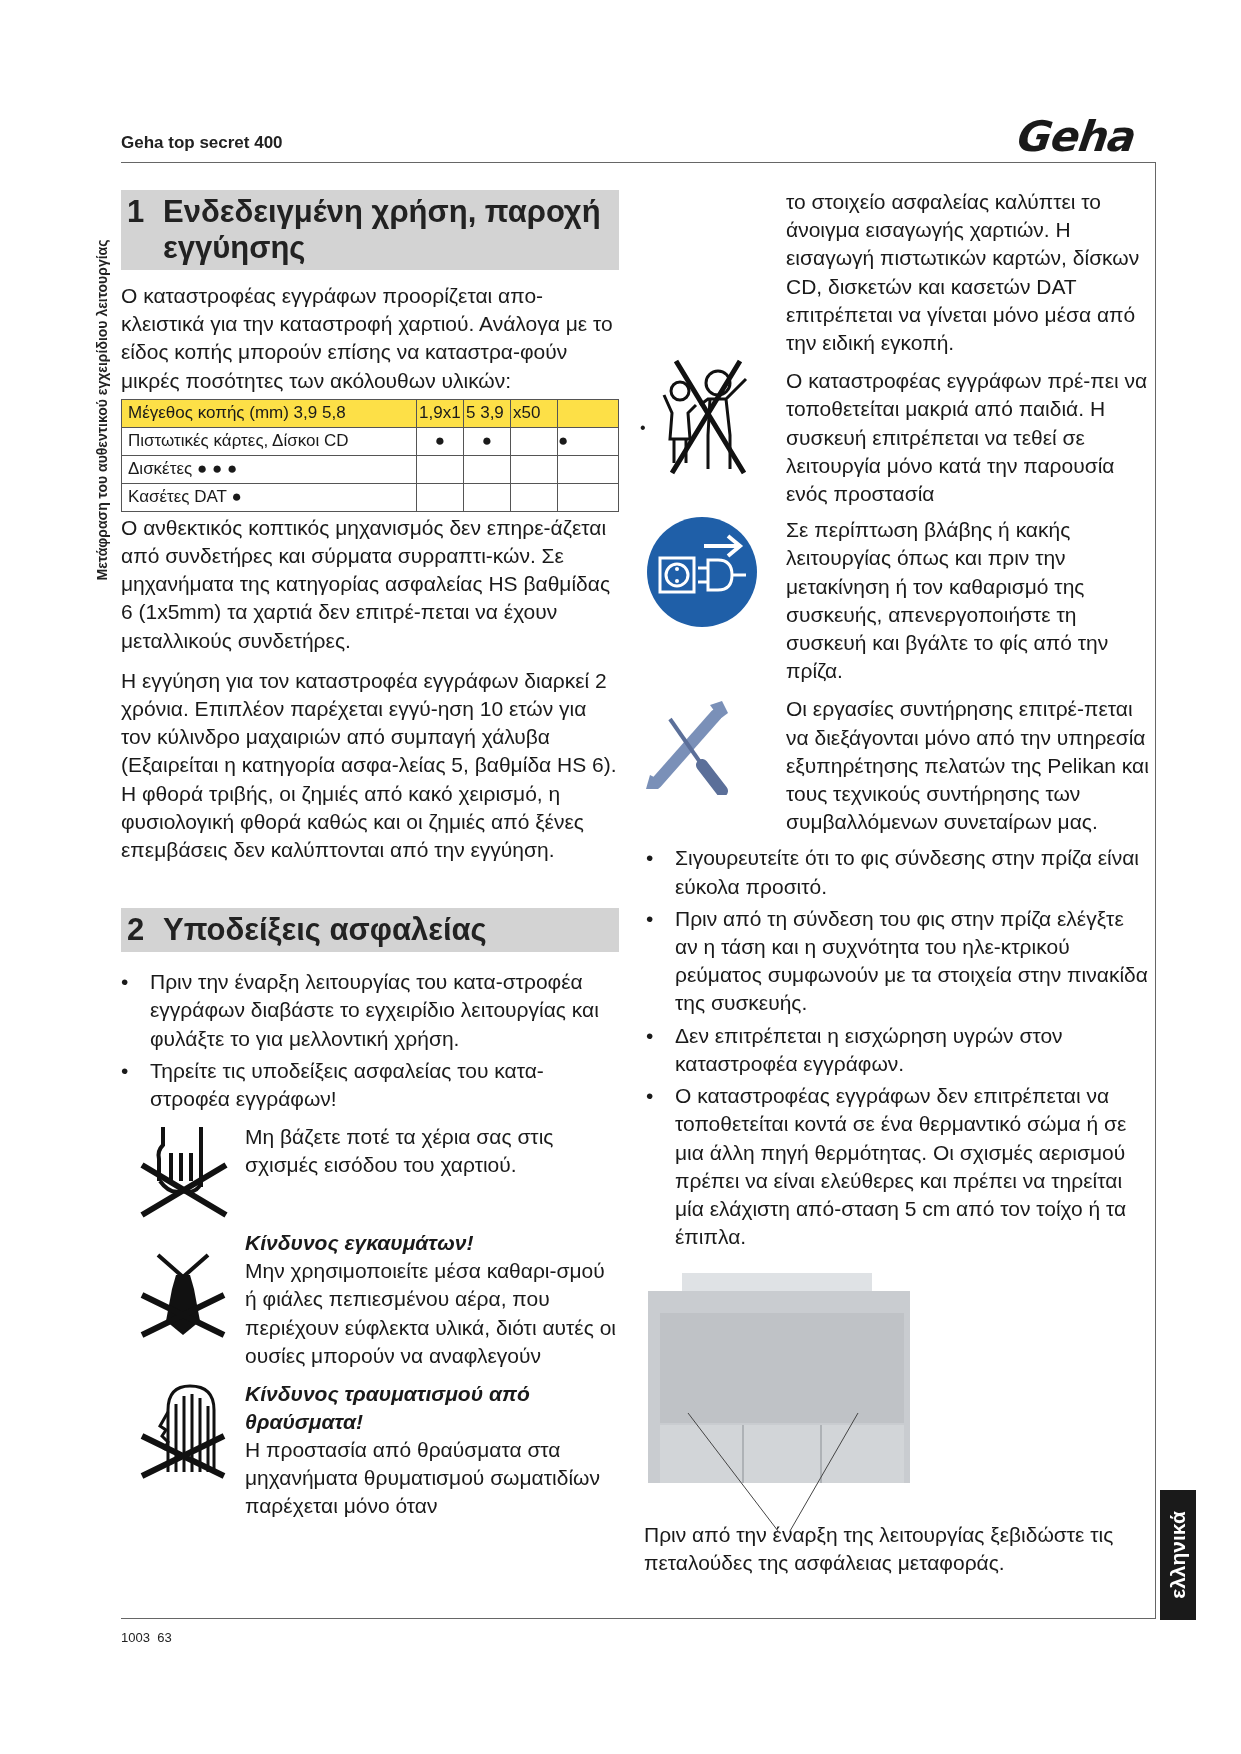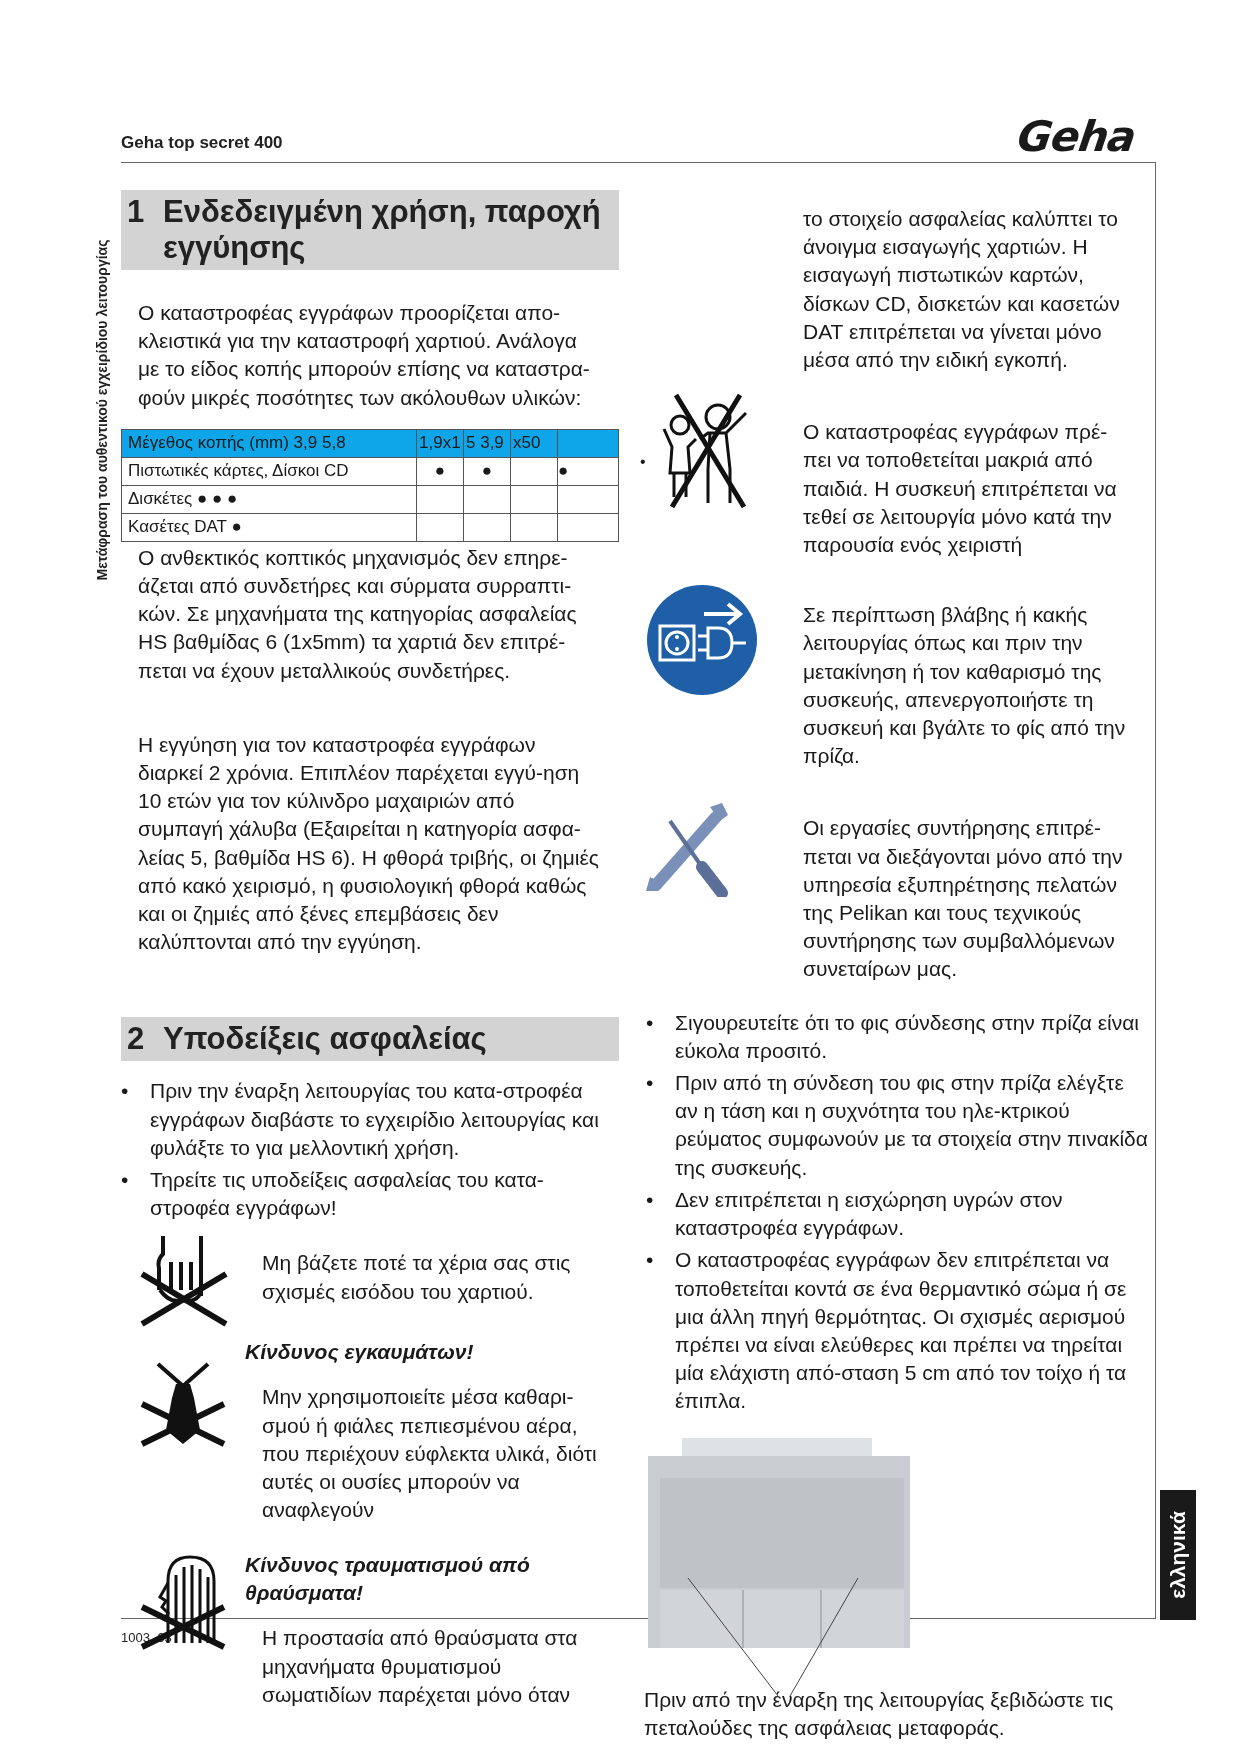--- a/index.html
+++ b/index.html
@@ -15,26 +15,26 @@
   .foot-rule { left: 121px; top: 1618px; width: 1035px; height: 1px; background: #666; }
   .footer { left: 121px; top: 1630px; font-size: 13px; color: #222; }
   .side-vert { left: 88px; top: 190px; width: 28px; height: 440px; }
   .side-vert span { position: absolute; left: 50%; top: 50%; white-space: nowrap; transform: translate(-50%,-50%) rotate(-90deg); font-size: 14px; font-weight: bold; color: #222; }
   .lang-tab { left: 1160px; top: 1490px; width: 36px; height: 130px; background: #1a1a1a; }
   .lang-tab span { position: absolute; left: 50%; top: 50%; white-space: nowrap; transform: translate(-50%,-50%) rotate(-90deg); color: #fff; font-size: 21px; font-weight: bold; }
 
   .col-left { left: 121px; top: 190px; width: 498px; }
   .sec-head { background: #d3d3d3; padding: 4px 8px 4px 6px; display: flex; font-size: 31px; font-weight: bold; color: #222; line-height: 36px; }
   .sec-head .num { width: 36px; flex: none; }
-  .p { font-size: 21px; line-height: 28.2px; margin: 17px; }
+  .p { font-size: 21px; line-height: 28.2px; margin: 0; }
   .gap { height: 12px; }
 
   table.cut { border-collapse: collapse; width: 498px; margin-top: 4px; font-size: 17px; }
   table.cut td { border: 1px solid #555; height: 27px; padding: 0 6px; white-space: nowrap; }
-  table.cut tr.head td { background: #0ea5e9; margin-top: 48px; }
+  table.cut tr.head td { background: #fde047; margin-top: 48px; }
   table.cut td.c { width: 32px; text-align: center; padding: 0; }
 
   ul.bul { list-style: none; margin: 0; padding: 0; }
   ul.bul li { position: relative; padding-left: 29px; font-size: 21px; line-height: 28.2px; margin-bottom: 4px; }
   ul.bul li::before { content: "•"; position: absolute; left: 0; top: 0; }
 
   .warn { display: flex; margin-top: 10px; }
   .warn .ico { width: 124px; flex: none; display: flex; align-items: flex-start; justify-content: center; padding-left: 0; }
   .warn .ttl { font-size: 21px; font-weight: bold; font-style: italic; line-height: 28px; }
 
@@ -172,21 +172,21 @@
       <span style="position:absolute;left:0;top:52px;font-size:16px;">•</span>
       <svg width="110" height="116" viewBox="0 0 110 116" style="position:absolute;left:10px;top:-8px">
         <circle cx="30" cy="32" r="9" stroke="#111" stroke-width="3" fill="none"></circle>
         <path d="M14 36 L22 54 L20 80 L40 80 L38 54 L46 46" stroke="#111" stroke-width="3" fill="none"></path>
         <path d="M24 80 V104 M36 80 V104" stroke="#111" stroke-width="3"></path>
         <circle cx="68" cy="24" r="12" stroke="#111" stroke-width="3" fill="none"></circle>
         <path d="M50 46 L58 40 L76 40 L96 20 M60 40 L58 76 V110 M76 40 L80 76 V110" stroke="#111" stroke-width="3" fill="none"></path>
         <path d="M26 2 L94 114 M90 2 L22 114" stroke="#111" stroke-width="5"></path>
       </svg>
     </div>
-    <p class="p txt">Ο καταστροφέας εγγράφων πρέ-πει να τοποθετείται μακριά από παιδιά. Η συσκευή επιτρέπεται να τεθεί σε λειτουργία μόνο κατά την παρουσία ενός χειριστή</p>
+    <p class="p txt">Ο καταστροφέας εγγράφων πρέ-πει να τοποθετείται μακριά από παιδιά. Η συσκευή επιτρέπεται να τεθεί σε λειτουργία μόνο κατά την παρουσία ενός προστασία</p>
   </div>
   <div style="height:8px"></div>
   <div class="r-block">
     <div class="ico">
       <svg width="112" height="112" viewBox="0 0 112 112" style="position:absolute;left:6px;top:0px">
         <circle cx="56" cy="56" r="55" fill="#1f5fa8"></circle>
         <rect x="14" y="42" width="34" height="34" stroke="#fff" stroke-width="3" fill="none"></rect>
         <circle cx="31" cy="59" r="11" stroke="#fff" stroke-width="3" fill="none"></circle>
         <circle cx="31" cy="53" r="2" fill="#fff"></circle>
           <circle cx="31" cy="65" r="2" fill="#fff"></circle>

